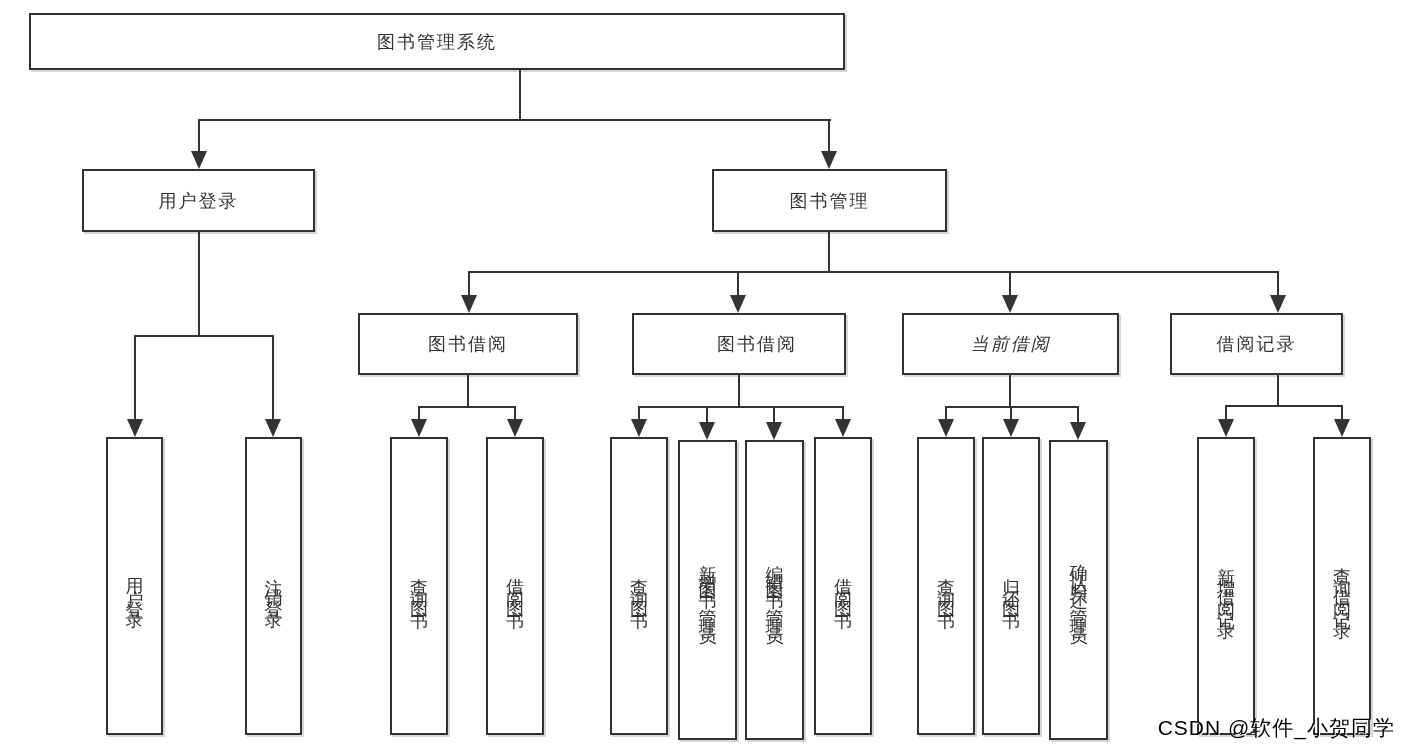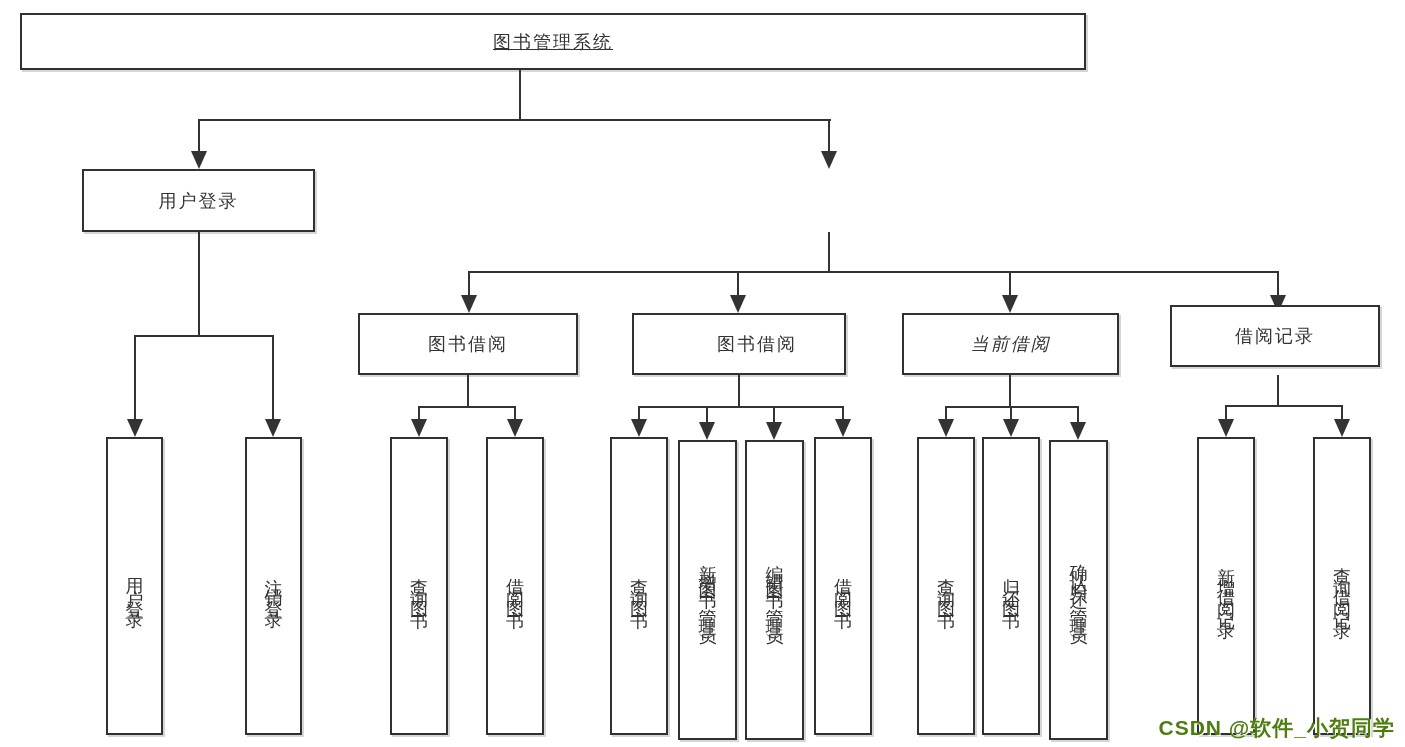--- a/index.html
+++ b/index.html
@@ -19,41 +19,44 @@
   }
   .vline{position:absolute;width:2px;background:#333333;}
   .hline{position:absolute;height:2px;background:#333333;}
   .arrow{
     position:absolute;width:0;height:0;
     border-left:8px solid transparent;border-right:8px solid transparent;
     border-top:18px solid #333333;
   }
   .watermark{
     position:absolute;right:10px;top:714px;font-size:21px;letter-spacing:1px;
-    color:#4d7c0f;text-shadow:1px 1px 0 #ffffff;z-index:5;white-space:nowrap;font-weight:bold;
+    color:#000000;text-shadow:1px 1px 0 #ffffff;z-index:5;white-space:nowrap;
   }
 </style>
 </head>
 <body>
 
 <div id="stage">
 
-  <div class="box" style="left:20px;top:13px;width:1066px;height:57px;text-decoration:underline;">
+  <div class="box" style="left:29px;top:13px;width:816px;height:57px;">
     <span class="h-label">图书管理系统</span>
   </div>
 
   <div class="vline" style="left:519px;top:70px;height:49px;"></div>
   <div class="hline" style="left:198px;top:119px;width:633px;"></div>
   <div class="vline" style="left:198px;top:119px;height:40px;"></div>
   <div class="vline" style="left:828px;top:119px;height:40px;"></div>
   <div class="arrow" style="left:191px;top:151px;"></div>
   <div class="arrow" style="left:821px;top:151px;"></div>
 
   <div class="box" style="left:82px;top:169px;width:233px;height:63px;">
     <span class="h-label">用户登录</span>
+  </div>
+  <div class="box" style="left:712px;top:169px;width:235px;height:63px;">
+    <span class="h-label">图书管理</span>
   </div>
 
   <div class="vline" style="left:198px;top:232px;height:103px;"></div>
   <div class="hline" style="left:134px;top:335px;width:140px;"></div>
   <div class="vline" style="left:134px;top:335px;height:92px;"></div>
   <div class="vline" style="left:272px;top:335px;height:92px;"></div>
   <div class="arrow" style="left:127px;top:419px;"></div>
   <div class="arrow" style="left:265px;top:419px;"></div>
 
   <div class="vline" style="left:828px;top:232px;height:39px;"></div>
@@ -69,21 +72,21 @@
 
   <div class="box" style="left:358px;top:313px;width:220px;height:62px;">
     <span class="h-label">图书借阅</span>
   </div>
   <div class="box" style="left:632px;top:313px;width:214px;height:62px;padding-left:36px;">
     <span class="h-label">图书借阅</span>
   </div>
   <div class="box" style="left:902px;top:313px;width:217px;height:62px;font-style:italic;">
     <span class="h-label">当前借阅</span>
   </div>
-  <div class="box" style="left:1170px;top:305px;width:210px;height:62px;">
+  <div class="box" style="left:1170px;top:313px;width:173px;height:62px;">
     <span class="h-label">借阅记录</span>
   </div>
 
   <div class="vline" style="left:467px;top:375px;height:31px;"></div>
   <div class="hline" style="left:418px;top:406px;width:98px;"></div>
   <div class="vline" style="left:418px;top:406px;height:22px;"></div>
   <div class="vline" style="left:514px;top:406px;height:22px;"></div>
   <div class="arrow" style="left:411px;top:419px;"></div>
   <div class="arrow" style="left:507px;top:419px;"></div>
 

